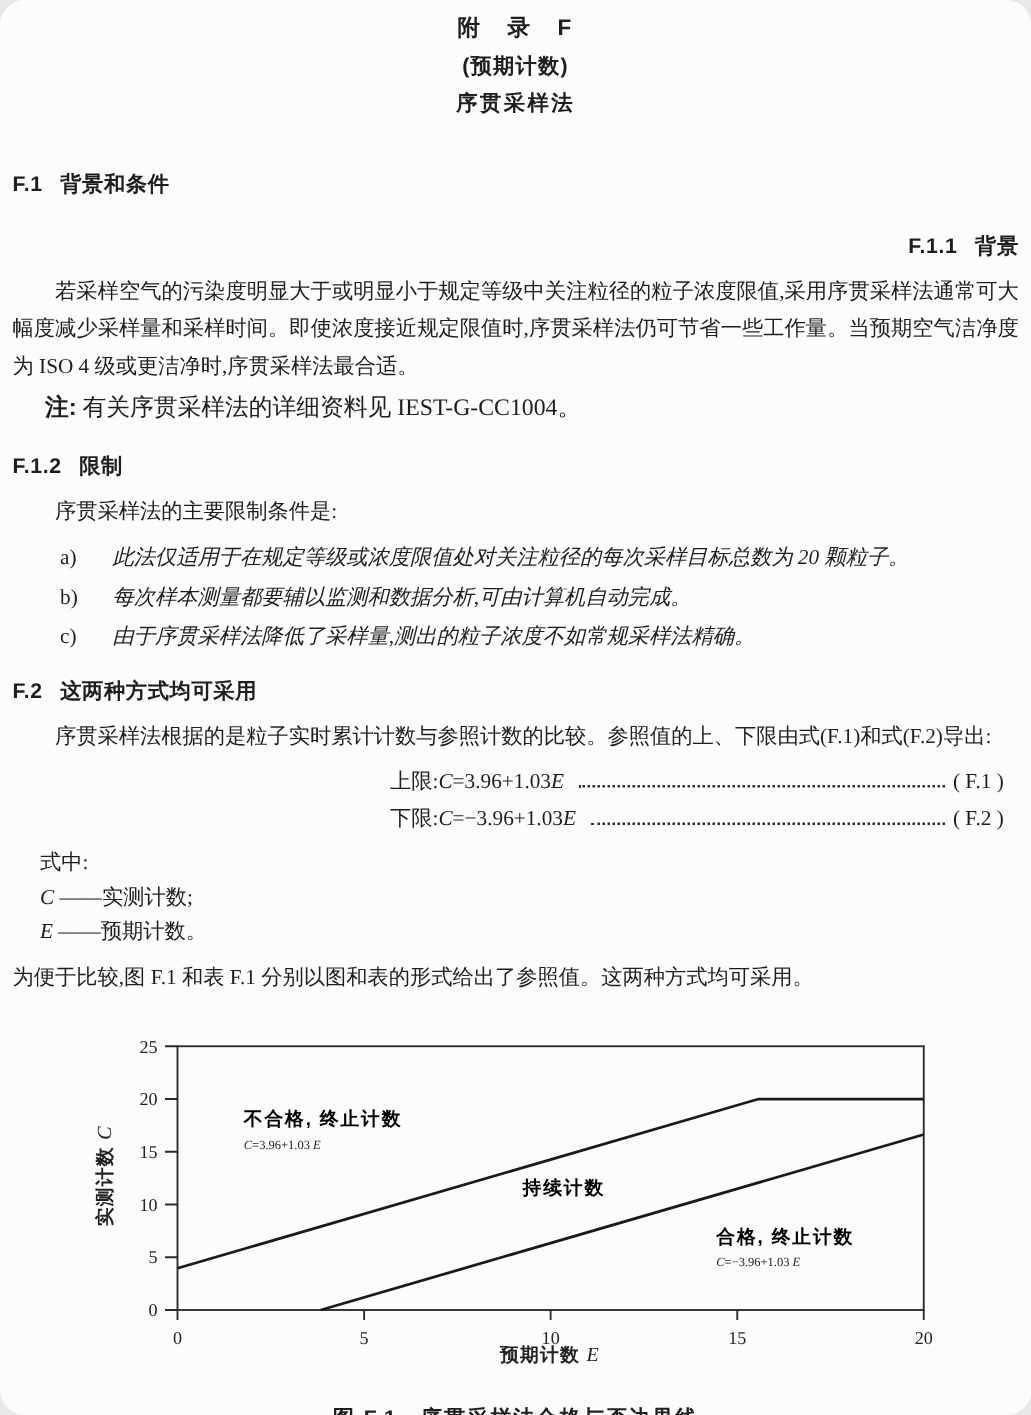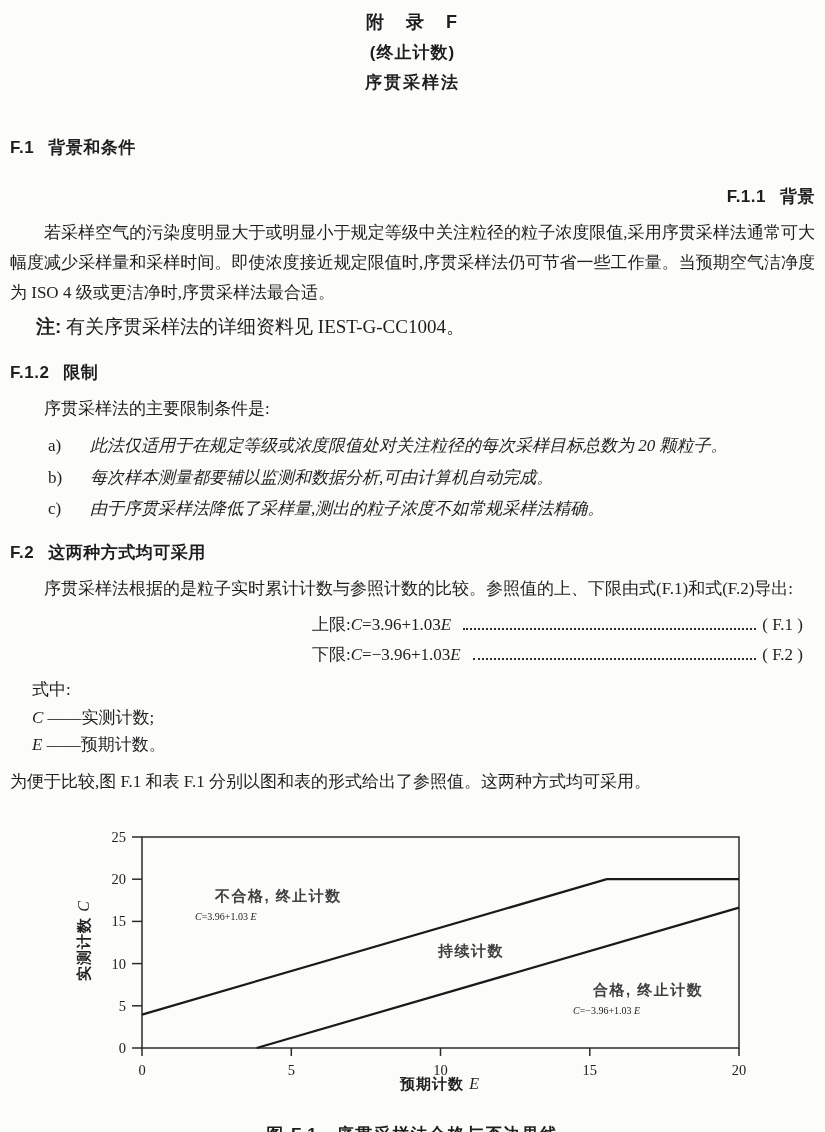--- a/index.html
+++ b/index.html
@@ -7,20 +7,21 @@
     position:relative;
     width:825px; height:1132px;
     margin:0 auto;
     background:#fcfcfa;
     color:#1e1e1e;
     font-family:"Liberation Serif","DejaVu Serif",serif;
     font-size:17px;
     overflow:hidden;
     box-sizing:border-box;
     padding:6px 10px 0 10px;
+    border-radius:20px;
   }
   .title-block { text-align:center; font-family:"Liberation Sans","DejaVu Sans",sans-serif; font-weight:bold; }
   .title-line1 { font-size:18px; letter-spacing:2px; margin-top:4px; }
   .title-line2 { font-size:17px; letter-spacing:1px; margin-top:7px; }
   .title-line3 { font-size:17px; letter-spacing:2px; margin-top:7px; }
 
   .heading {
     font-family:"Liberation Sans","DejaVu Sans",sans-serif;
     font-weight:bold; font-size:17px; letter-spacing:0.5px;
     display:flex; gap:14px; align-items:baseline;
@@ -56,21 +57,21 @@
     font-style:italic;
   }
 
   .figure { position:relative; margin-left:-10px; margin-top:22px; width:825px; height:282px; }
   .figure svg { position:absolute; left:0; top:0; }
   svg .tick { font-family:"Liberation Serif","DejaVu Serif",serif; font-size:14.5px; fill:#222; }
   .anno-layer { position:absolute; left:0; top:0; width:825px; height:282px; }
   .anno { position:absolute; white-space:nowrap; }
   .anno-cjk {
     font-family:"Liberation Sans","DejaVu Sans",sans-serif;
-    font-weight:bold; font-size:15px; letter-spacing:1.5px; line-height:21px; color:#404040;margin-left:20px;
+    font-weight:bold; font-size:15px; letter-spacing:1.5px; line-height:21px; color:#000000;
   }
   .anno-math { font-size:10px; line-height:22px; color:#222; }
   .axis-title {
     position:absolute;
     font-family:"Liberation Sans","DejaVu Sans",sans-serif;
     font-weight:bold; font-size:15px; letter-spacing:1px; color:#222;
     text-align:center;
   }
   .axis-title i { font-family:"Liberation Serif","DejaVu Serif",serif; font-weight:normal; font-size:16px; }
   .y-title { left:4px; top:112px; width:160px; transform:rotate(-90deg); transform-origin:center; }
@@ -82,21 +83,21 @@
     font-weight:bold; font-size:17px; letter-spacing:1.5px;
   }
 </style>
 </head>
 <body>
 
 <div class="page">
 
   <div class="title-block">
     <div class="title-line1">附　录　F</div>
-    <div class="title-line2">(终止计数)</div>
+    <div class="title-line2">(预期计数)</div>
     <div class="title-line3">序贯采样法</div>
   </div>
 
   <div class="heading h-f1">
     <span>F.1</span>
     <span>背景和条件</span>
   </div>
 
   <div class="heading h-f11">
     <span>F.1.1</span>

